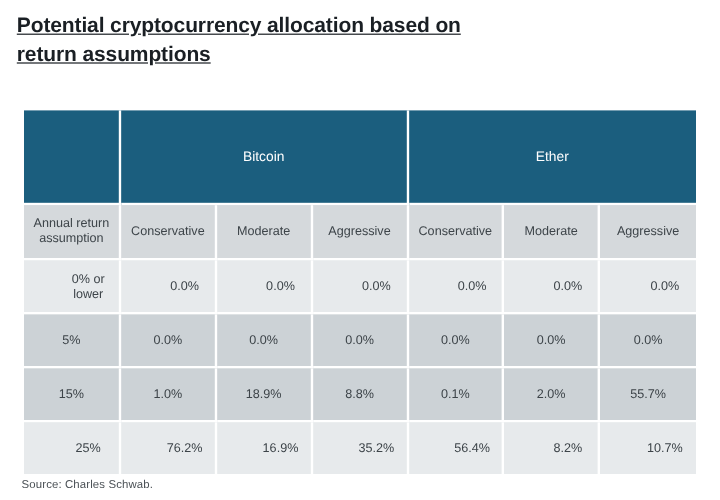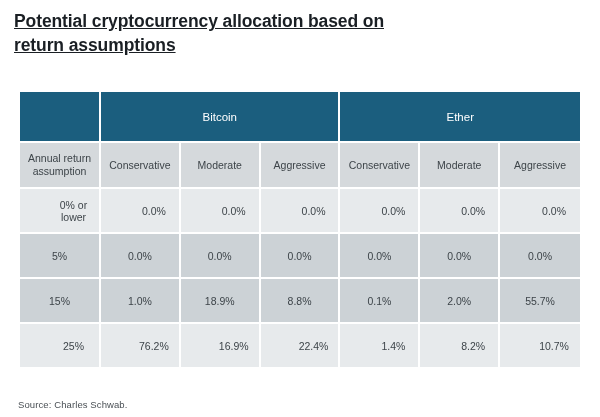--- a/index.html
+++ b/index.html
@@ -55,21 +55,21 @@
   
   .grp {
     background: #1b5e7e;
     color: #ffffff;
     font-size: 11.5px;
     font-weight: normal;
     text-align: center;
     height: 41px;
     border-right: 2px solid #ffffff;
     border-bottom: 2px solid #ffffff;
-    padding: 4px;
+    padding: 18px;
   }
   .grp.blank {
     border-right: 2px solid #ffffff;
   }
   .grp.last { border-right: none; margin-left: 16px; }
 
   
   .sub {
     background: #d5d9dc;
     color: #3d4449;
@@ -175,22 +175,22 @@
           <td class="cell">18.9%</td>
           <td class="cell">8.8%</td>
           <td class="cell">0.1%</td>
           <td class="cell">2.0%</td>
           <td class="cell last">55.7%</td>
         </tr>
         <tr class="row-odd last-row">
           <td class="cell">25%</td>
           <td class="cell">76.2%</td>
           <td class="cell">16.9%</td>
-          <td class="cell">22.4%</td>
-          <td class="cell">1.4%</td>
+          <td class="cell">35.2%</td>
+          <td class="cell">56.4%</td>
           <td class="cell">8.2%</td>
           <td class="cell last">10.7%</td>
         </tr>
       </tbody>
     </table>
   </div>
 
   <div class="source">Source: Charles Schwab.</div>
 
 </div>

